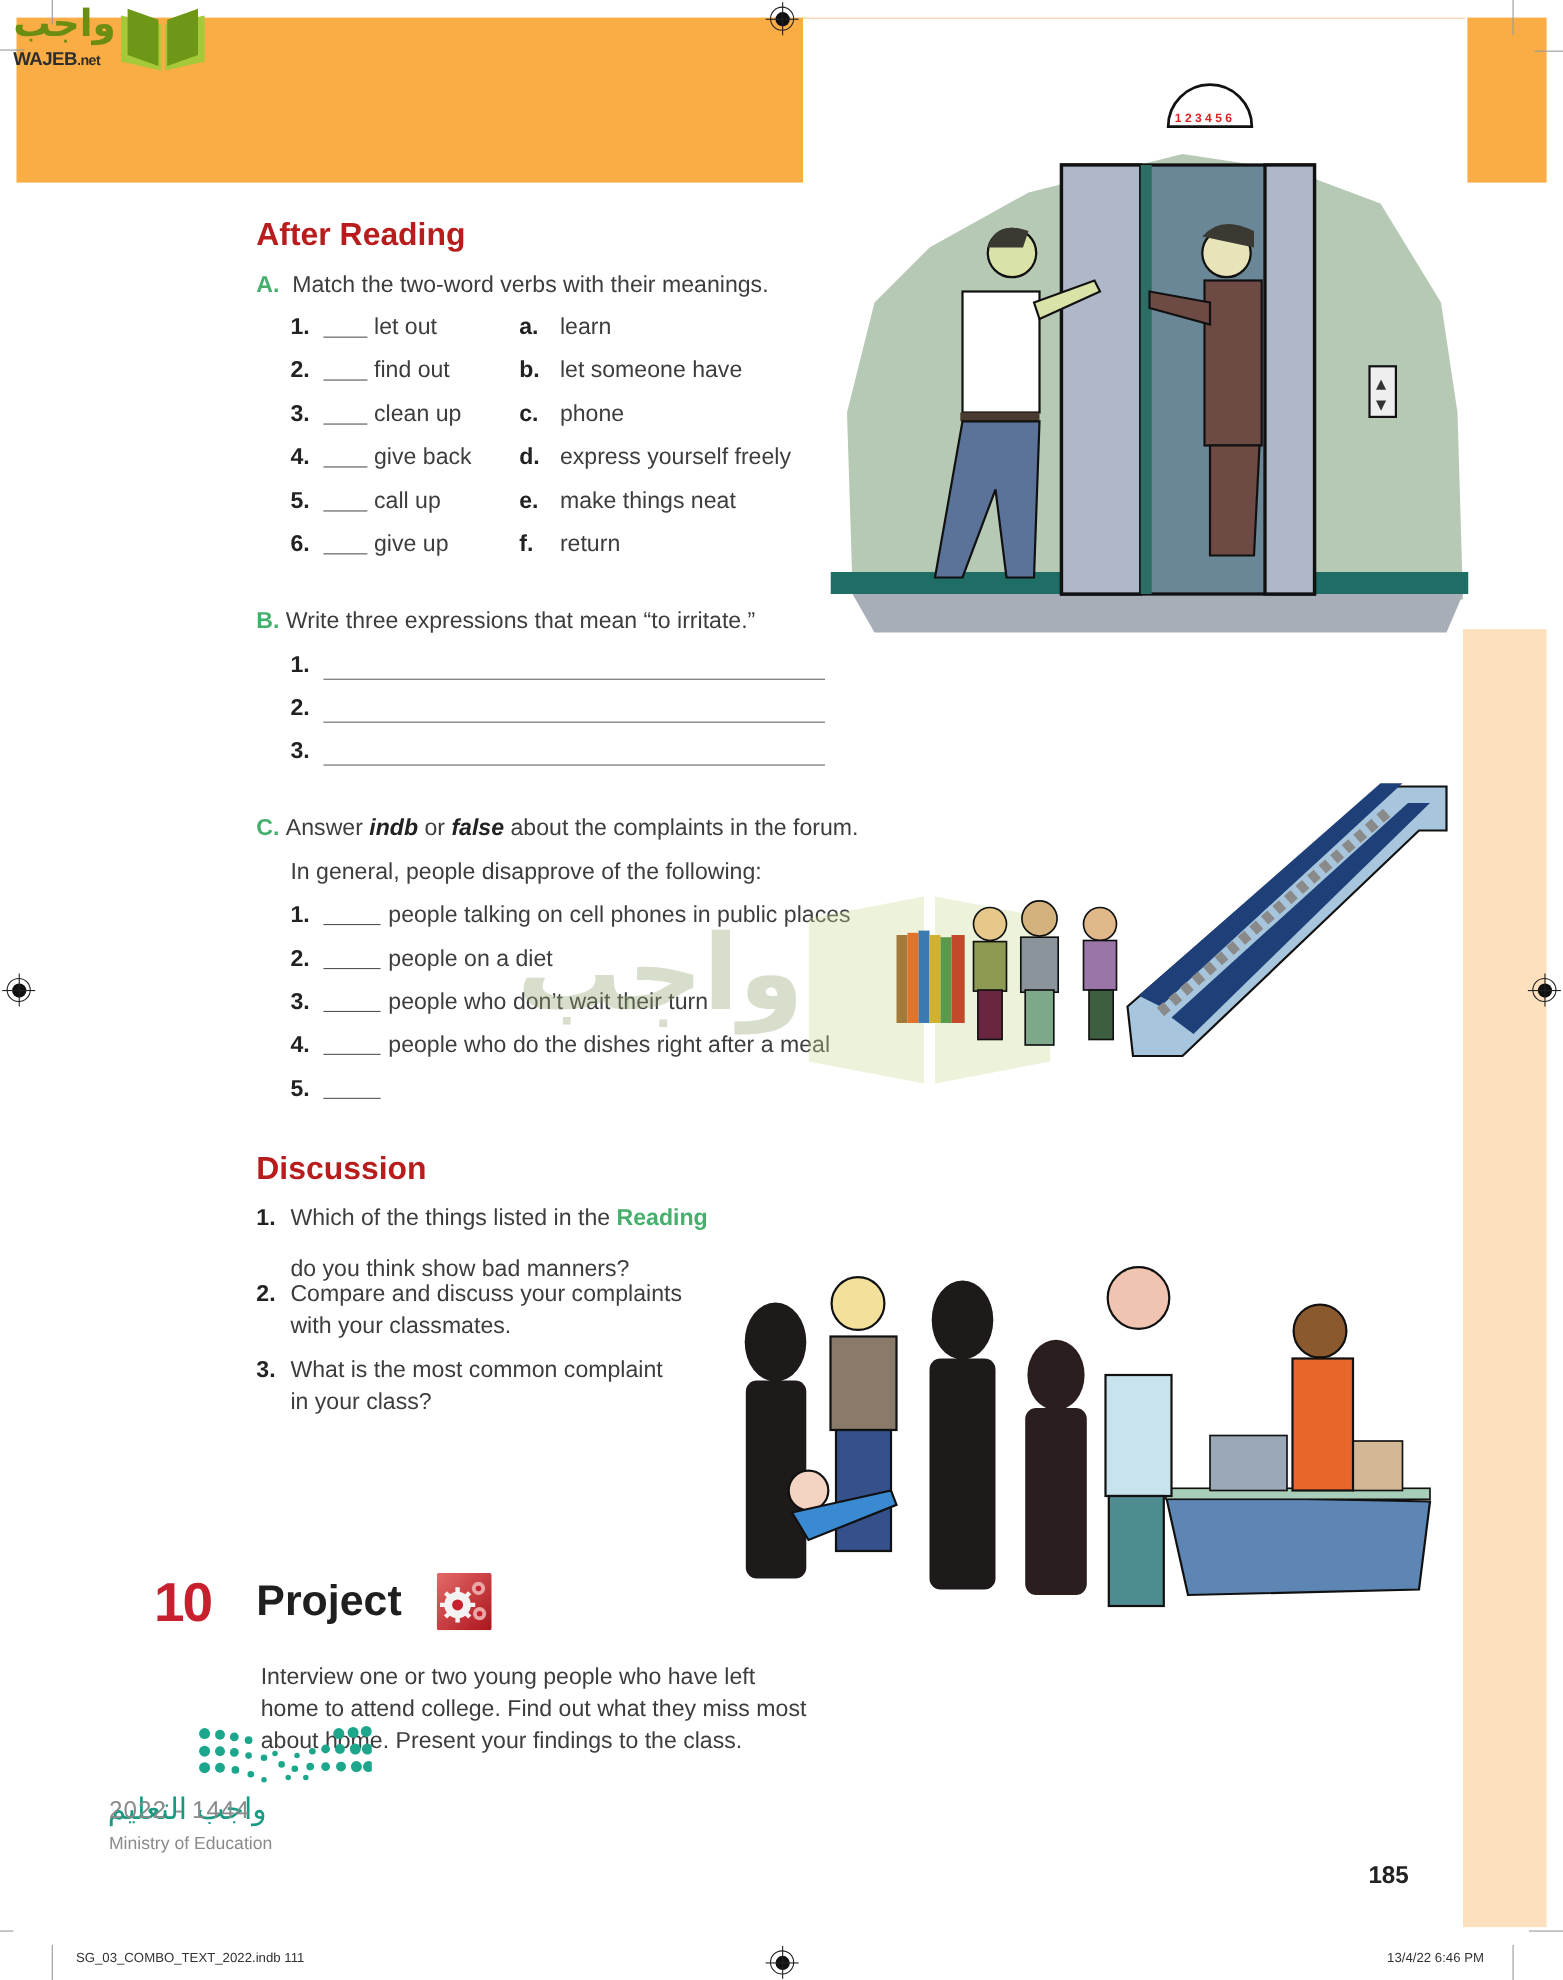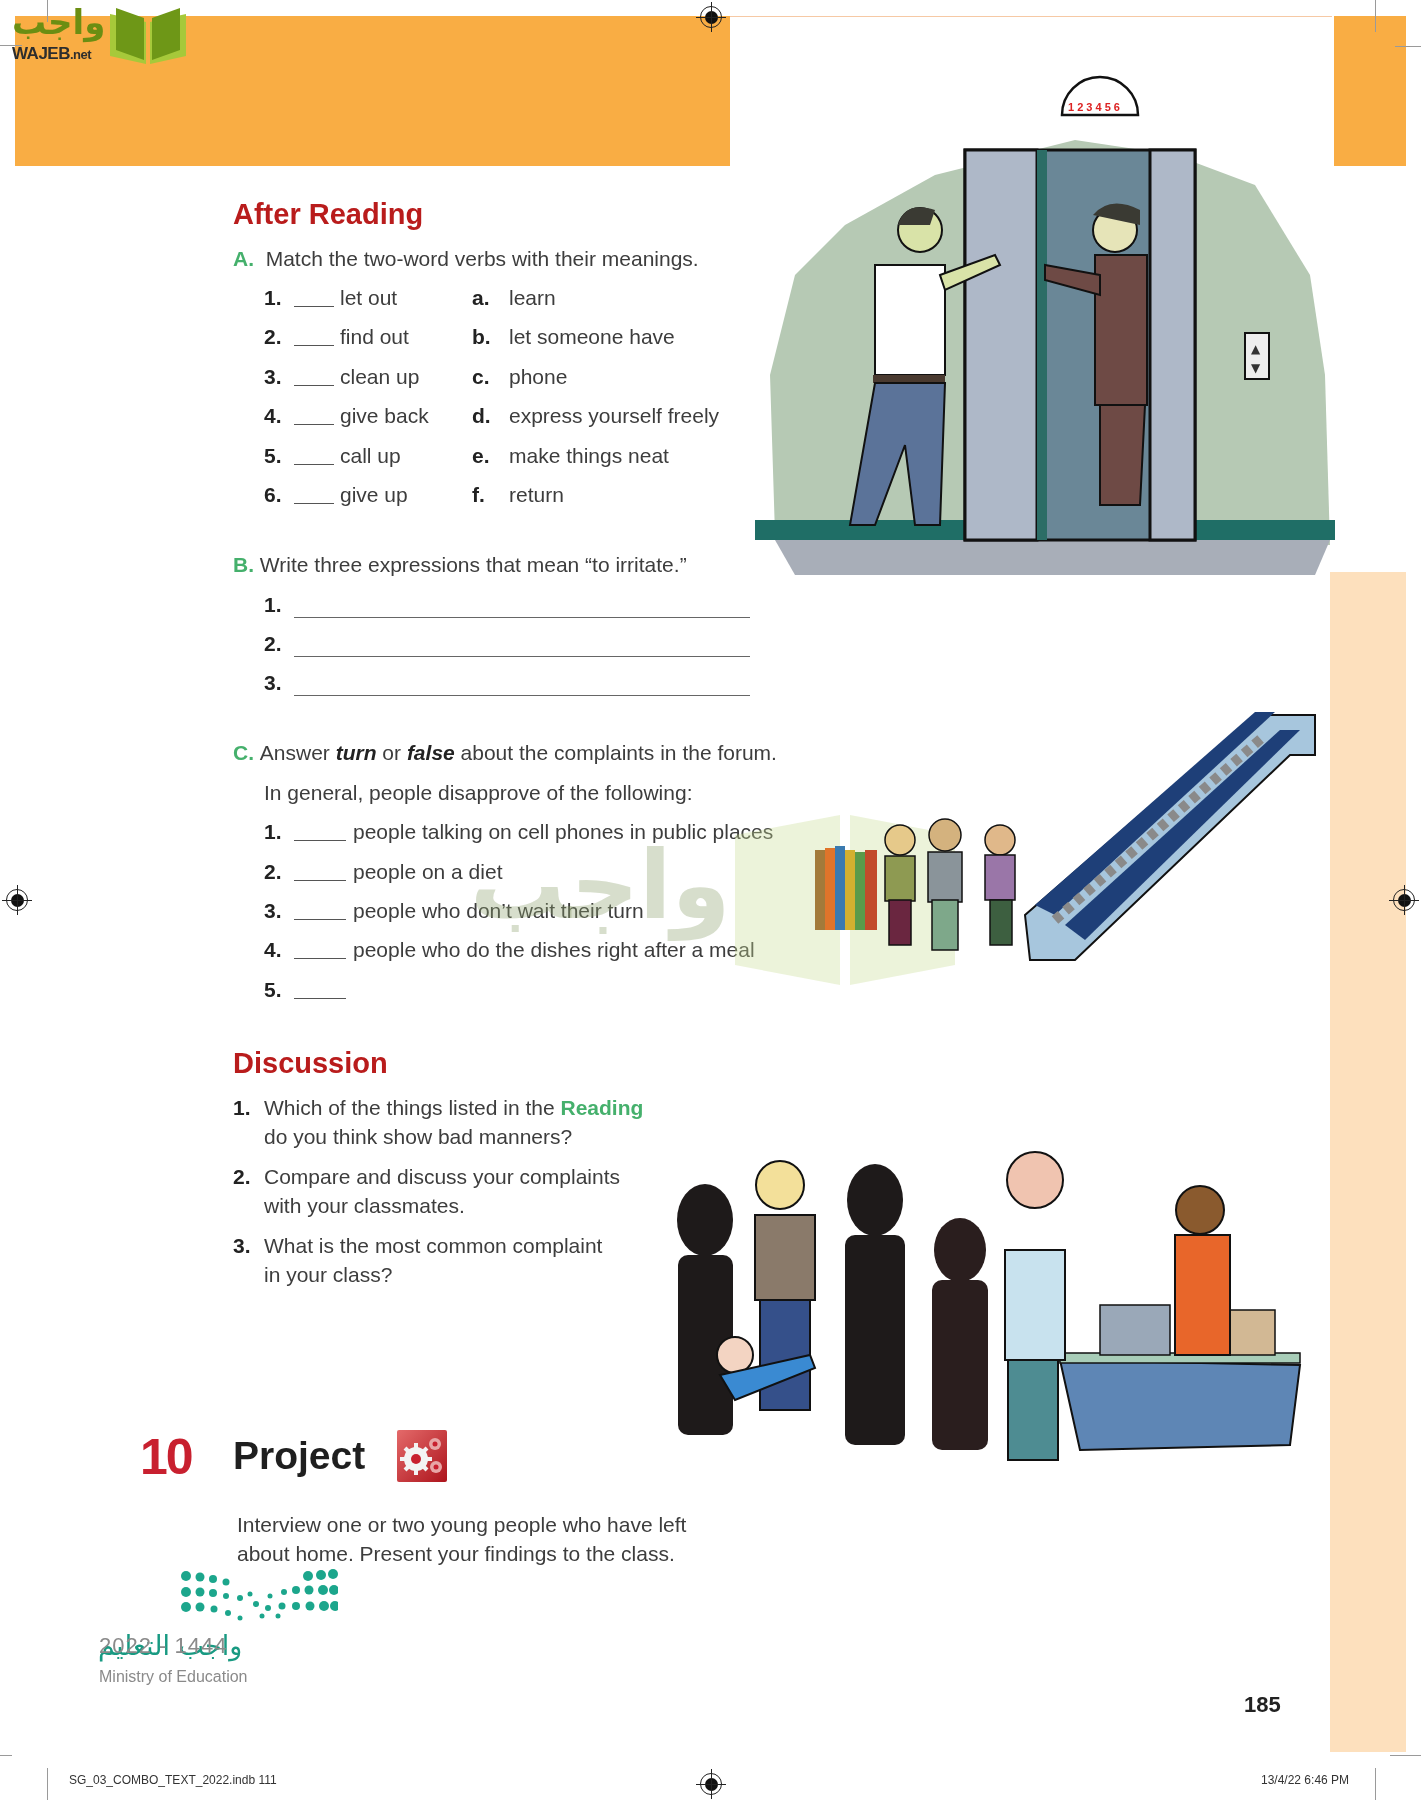--- a/index.html
+++ b/index.html
@@ -170,21 +170,21 @@
 <div class="line-row body-text" style="top:632px;">
   <span class="num">2.</span>
   <span class="answer-line"></span>
 </div>
 <div class="line-row body-text" style="top:671px;">
   <span class="num">3.</span>
   <span class="answer-line"></span>
 </div>
 
 <div class="abs body-text" style="left:233px;top:741px;">
-  <span class="sec-letter">C.</span>&nbsp;<span>Answer </span><b><i style="color:#222">turn</i></b><span> or </span><b><i style="color:#222">false</i></b><span> about the complaints in the forum.</span>
+  <span class="sec-letter">C.</span>&nbsp;<span>Answer </span><b><i style="color:#222">indb</i></b><span> or </span><b><i style="color:#222">false</i></b><span> about the complaints in the forum.</span>
 </div>
 <div class="abs body-text" style="left:264px;top:781px;">In general, people disapprove of the following:</div>
 
 <div class="tf-row body-text" style="top:820px;">
   <span class="num">1.</span>
   <span class="blank"></span>
   <span class="stmt">people talking on cell phones in public places</span>
 </div>
 <div class="tf-row body-text" style="top:860px;">
   <span class="num">2.</span>
@@ -210,21 +210,21 @@
   <path d="M0 20 L105 0 L105 170 L0 150 Z" fill="rgba(200,220,150,0.35)"></path>
   <path d="M220 20 L115 0 L115 170 L220 150 Z" fill="rgba(200,220,150,0.35)"></path>
 </svg>
 <div class="abs watermark-ar">واجب</div>
 
 <div class="abs sec-heading" style="left:233px;top:1047px;">Discussion</div>
 
 <div class="disc-item" style="top:1093px;">
   <span class="num">1.</span>
   <span class="txt"><span>Which of the things listed in the </span><span class="hl">Reading</span></span>
-  <span class="txt" style="top:29px;">do you think show bad manners?</span>
+  <span class="txt" style="top:46px;">do you think show bad manners?</span>
 </div>
 <div class="disc-item" style="top:1162px;">
   <span class="num">2.</span>
   <span class="txt">Compare and discuss your complaints</span>
   <span class="txt" style="top:29px;">with your classmates.</span>
 </div>
 <div class="disc-item" style="top:1231px;">
   <span class="num">3.</span>
   <span class="txt">What is the most common complaint</span>
   <span class="txt" style="top:29px;">in your class?</span>
@@ -248,20 +248,21 @@
       <line x1="30" y1="18" x2="8" y2="40"></line>
   </g>
   <circle cx="19" cy="29" r="5" fill="#c8202f"></circle>
   <circle cx="38" cy="14" r="6" fill="#e8a6a6"></circle>
     <circle cx="38" cy="14" r="2.5" fill="#c8202f"></circle>
   <circle cx="39" cy="37" r="6" fill="#e8a6a6"></circle>
     <circle cx="39" cy="37" r="2.5" fill="#c8202f"></circle>
 </svg>
 <div class="abs proj-text">
   <div>Interview one or two young people who have left</div>
+  <div>home to attend college. Find out what they miss most</div>
   <div>about home. Present your findings to the class.</div>
 </div>
 
 <svg class="abs" style="left:755px;top:75px;" width="580" height="510" viewBox="0 0 580 510">
   <path d="M20 460 L15 300 L40 200 L90 150 L180 100 L320 65 L420 80 L500 110 L555 200 L570 300 L575 470 Z" fill="#b6c9b4"></path>
   <rect x="0" y="445" width="580" height="20" fill="#1f6e66"></rect>
   <path d="M20 465 L575 465 L560 500 L40 500 Z" fill="#a8aeb8"></path>
   <rect x="210" y="75" width="230" height="390" fill="#6a8797" stroke="#111" stroke-width="3"></rect>
   <rect x="210" y="75" width="72" height="390" fill="#aeb8c8" stroke="#111" stroke-width="3"></rect>
   <rect x="282" y="75" width="10" height="390" fill="#2c6d66"></rect>

